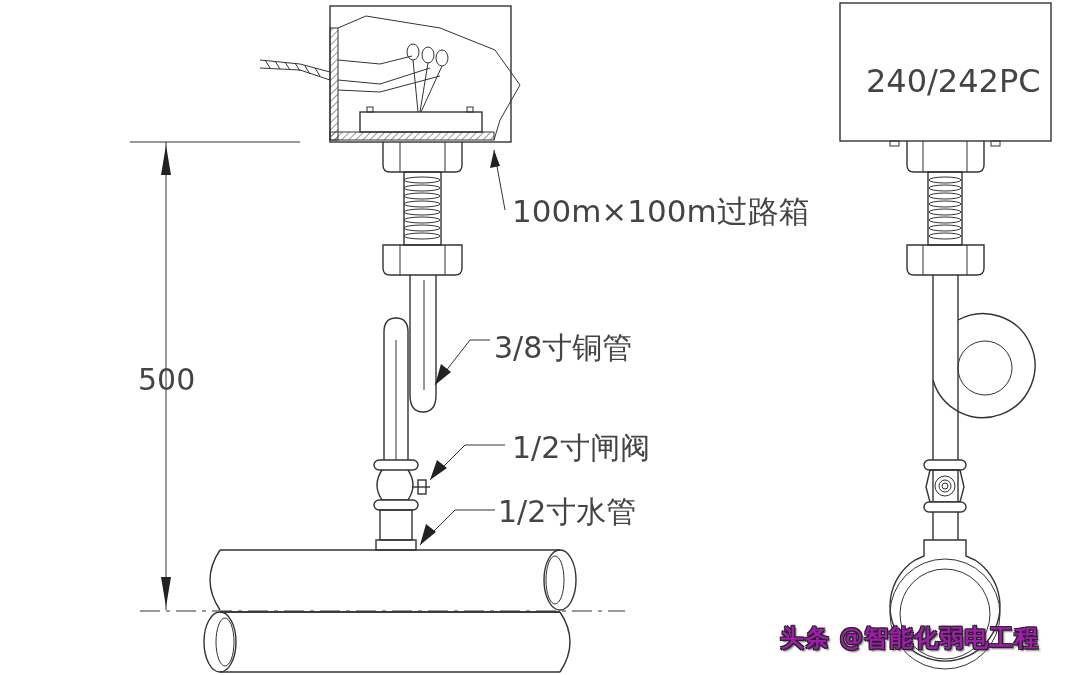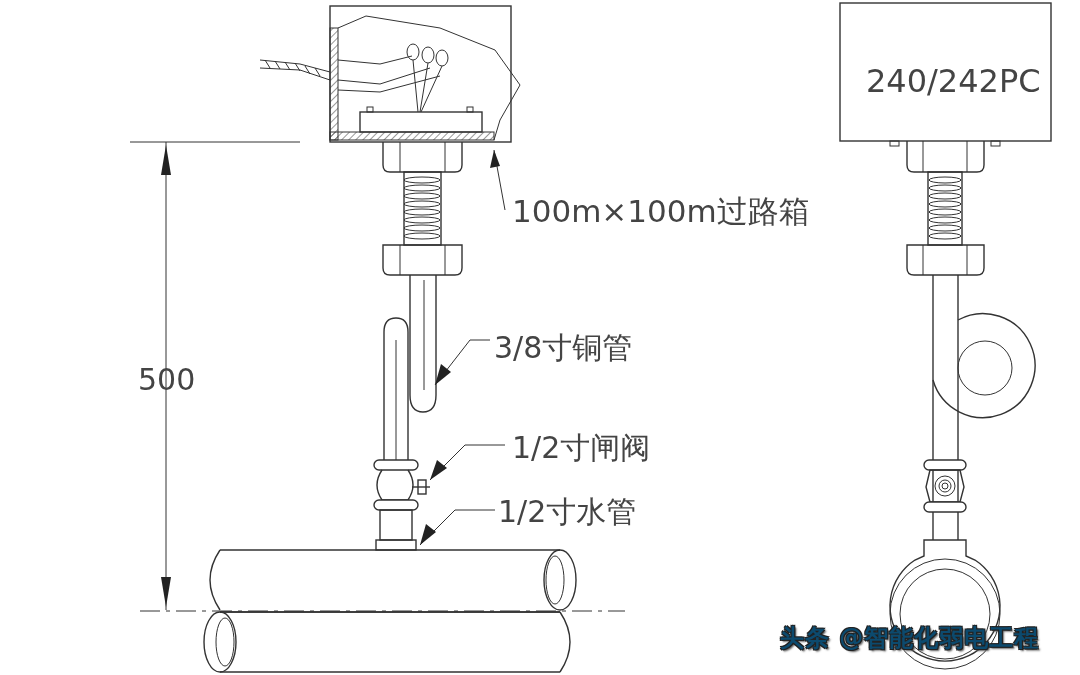--- a/index.html
+++ b/index.html
@@ -2,21 +2,21 @@
 <html><head>
 <meta charset="utf-8">
 <style>
   html, body { margin: 0; padding: 0; background: #ffffff; }
   body { width: 1080px; height: 675px; position: relative; overflow: hidden; font-family: "DejaVu Sans", sans-serif; }
   svg { position: absolute; left: 0; top: 0; }
   .ln { stroke: #333; stroke-width: 1.4; fill: none; }
   .lnw { stroke: #333; stroke-width: 1.4; fill: #fff; }
   .thin { stroke: #333; stroke-width: 1; fill: none; }
   .lbl { font-family: "DejaVu Sans", sans-serif; fill: #444; }
-  .watermark { position: absolute; left: 780px; top: 622px; font-size: 24px; color: #0c4a6e; font-weight: bold;
+  .watermark { position: absolute; left: 780px; top: 622px; font-size: 24px; color: #a21caf; font-weight: bold;
     text-shadow: -1px -1px 0 #222, 1px -1px 0 #222, -1px 1px 0 #222, 1px 1px 0 #222, 2px 2px 2px #555; letter-spacing: 1px; }
 </style>
 </head>
 <body>
 
 <svg width="1080" height="675" viewBox="0 0 1080 675">
 
   <g>
     <line class="thin" x1="130" y1="142" x2="300" y2="142"></line>
     <line class="thin" x1="166" y1="142" x2="166" y2="610"></line>

